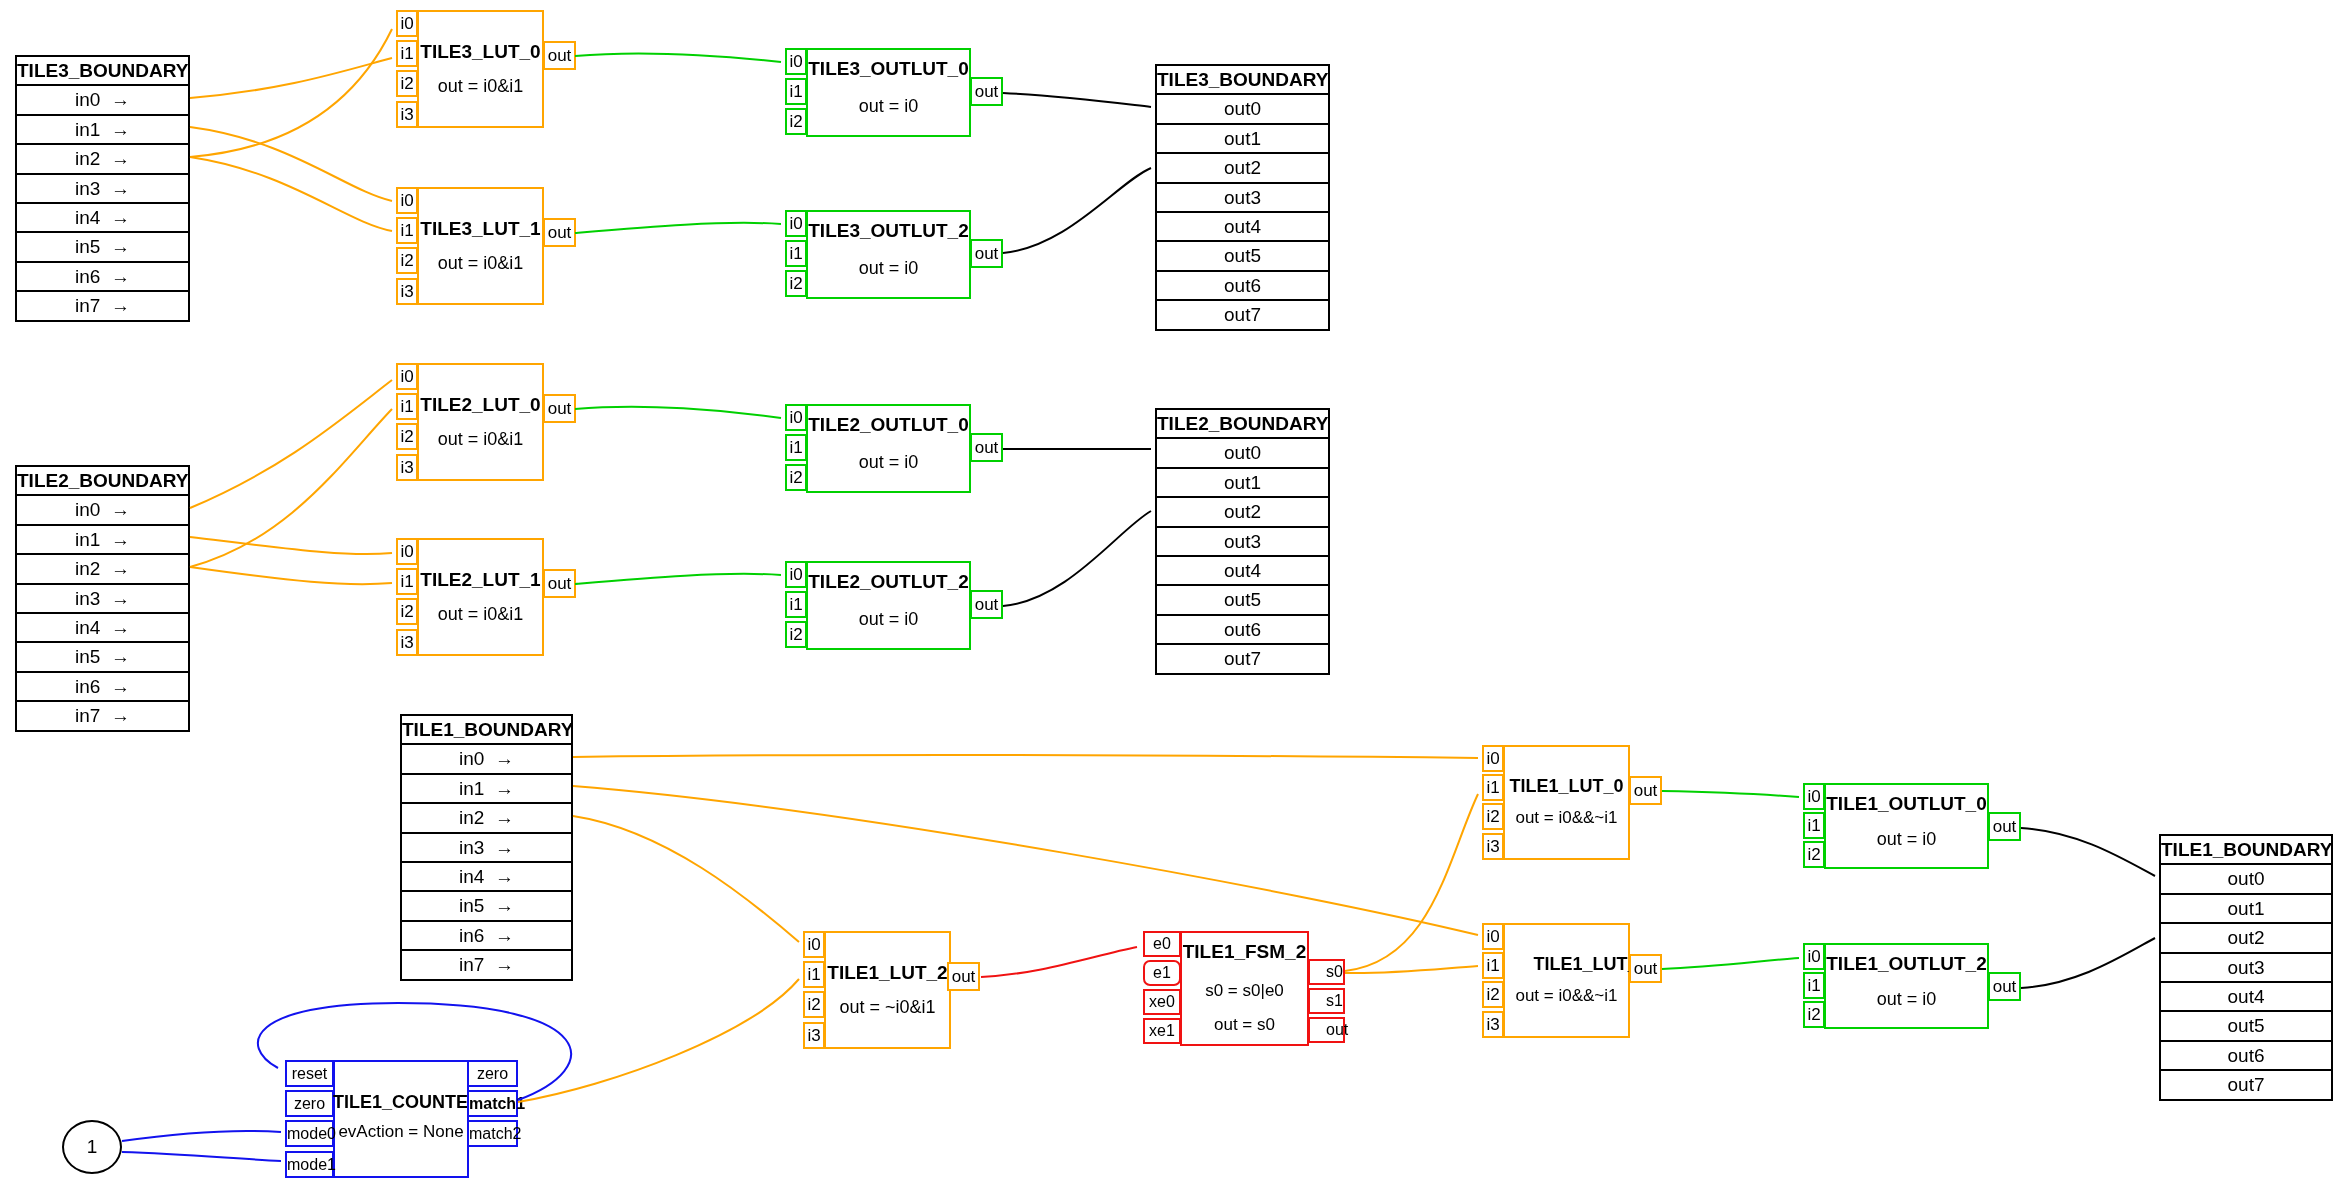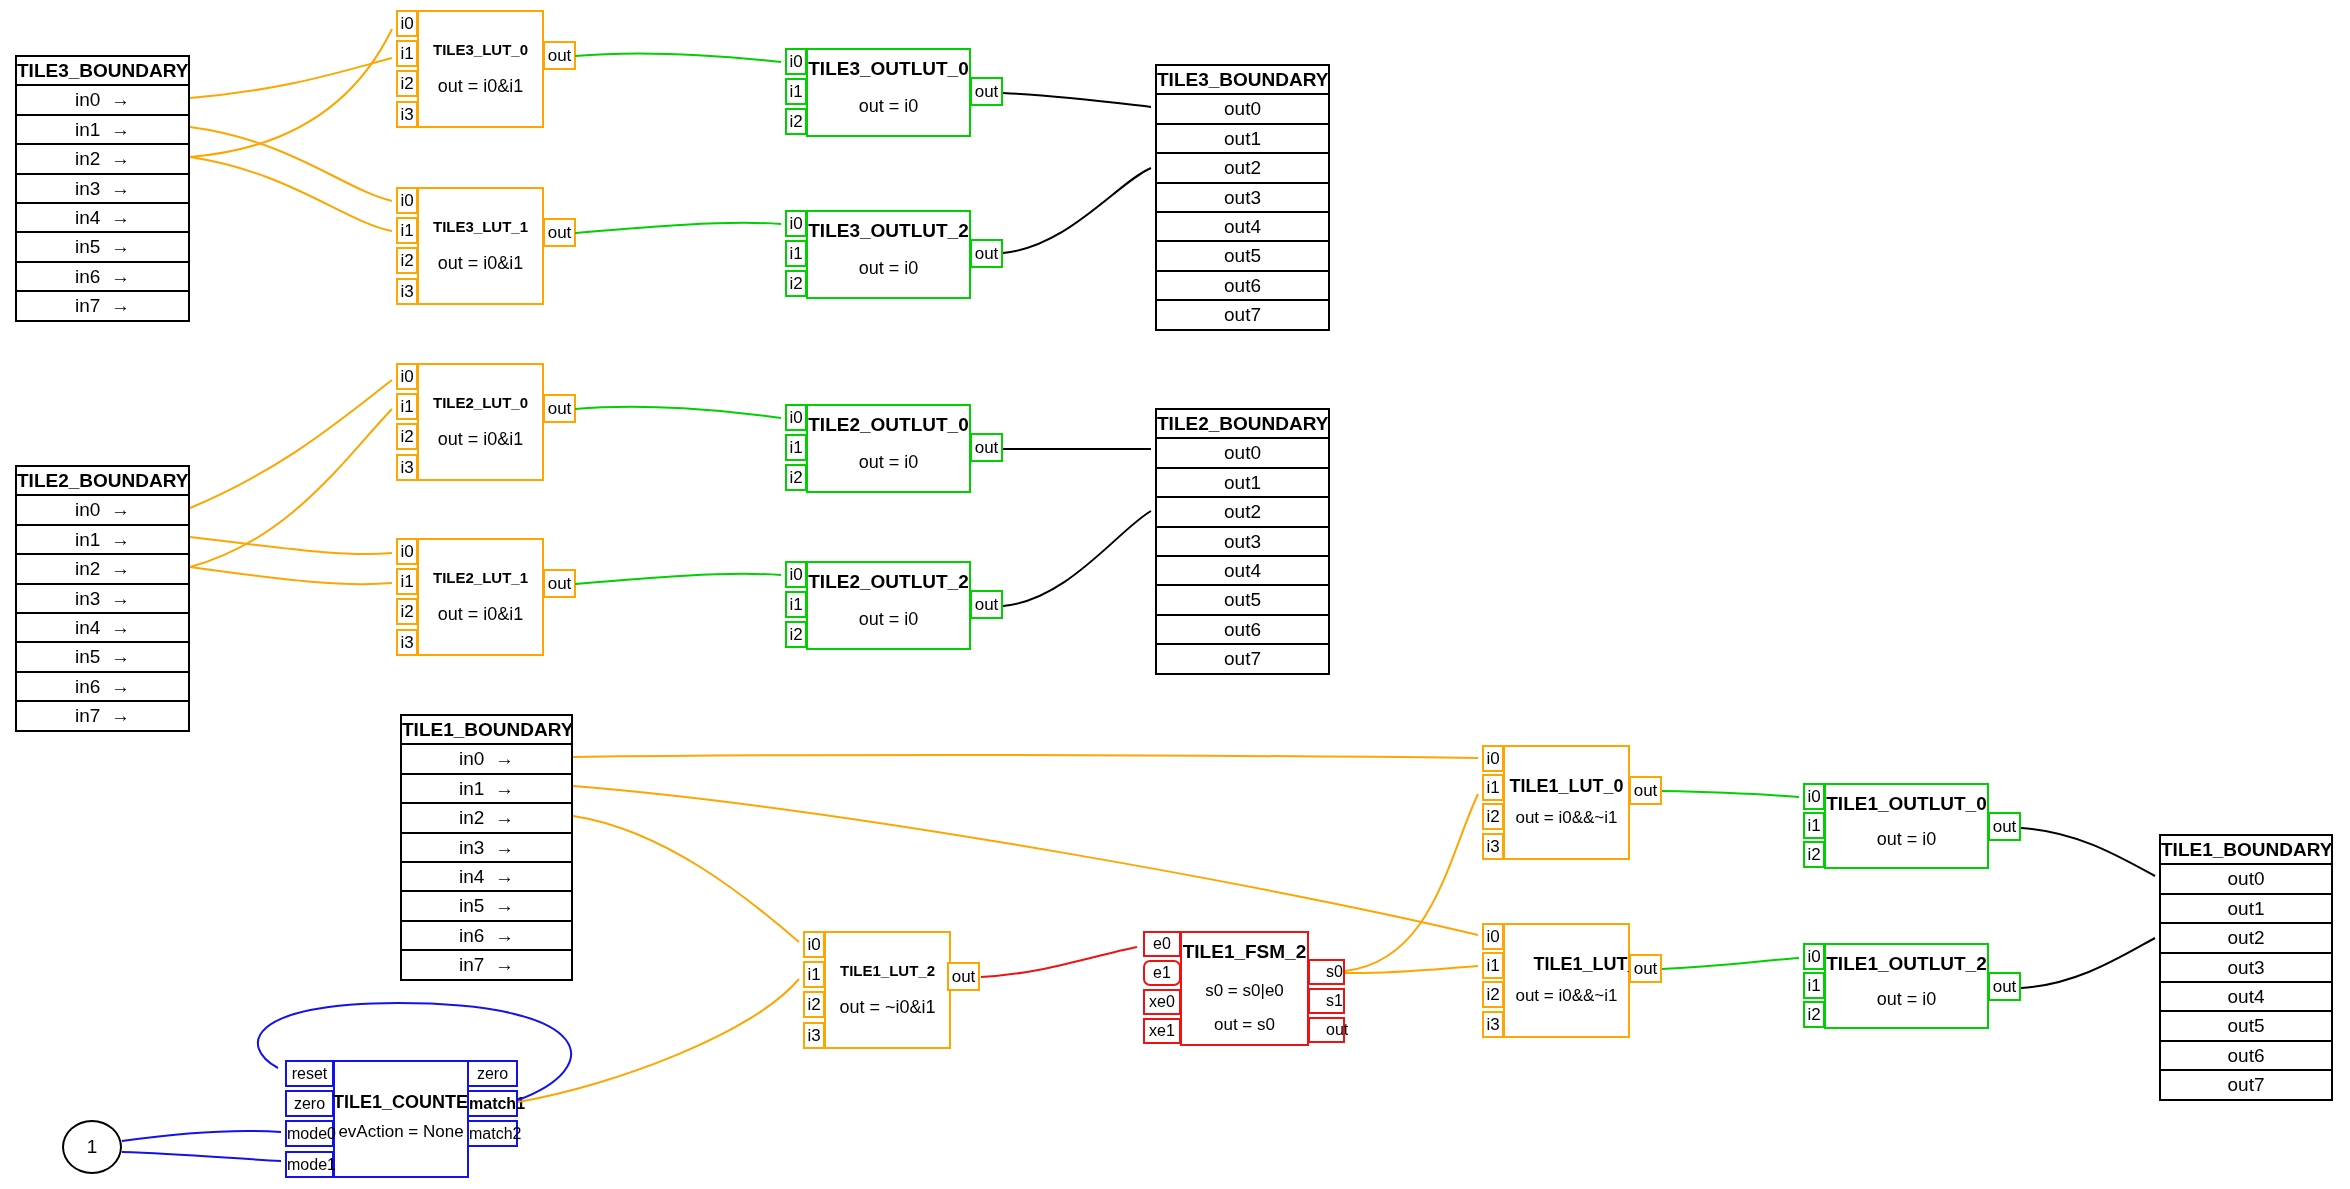--- a/index.html
+++ b/index.html
@@ -14,21 +14,21 @@
     text-align:left;font-weight:bold;font-size:19px;white-space:pre;}
   .bnd .br{height:27.4px;line-height:27.4px;border-bottom:2px solid var(--k);
     text-align:center;font-size:19px;white-space:pre;}
   .bnd .br:last-child{border-bottom:none;}
   
   .pc,.oc{position:absolute;box-sizing:border-box;background:#fff;text-align:center;}
   
   .lut{position:absolute;width:180px;height:118px;}
   .lut .pc{left:0;width:22px;height:27px;border:2px solid var(--o);font-size:17px;line-height:23px;}
   .lut .bd{position:absolute;left:21px;width:127px;top:0;height:118px;border:2px solid var(--o);box-sizing:border-box;}
-  .lut .ti{position:absolute;left:21px;width:127px;top:31px;text-align:center;font-weight:bold;font-size:15px;}
+  .lut .ti{position:absolute;left:21px;width:127px;top:31px;text-align:center;font-weight:bold;font-size:19px;}
   .lut .ex{position:absolute;left:21px;width:127px;top:66px;text-align:center;font-size:18px;}
   .lut .ob{position:absolute;left:147px;width:33px;top:31px;height:29px;border:2px solid var(--o);
     box-sizing:border-box;background:#fff;text-align:center;font-size:17px;line-height:25px;}
   
   .olt{position:absolute;width:218px;height:89px;}
   .olt .pc{left:0;width:22px;height:27px;border:2px solid var(--g);font-size:17px;line-height:23px;}
   .olt .bd{position:absolute;left:21px;width:165px;top:0;height:89px;border:2px solid var(--g);box-sizing:border-box;}
   .olt .ti{position:absolute;left:21px;width:165px;top:10px;text-align:center;font-weight:bold;font-size:19px;}
   .olt .ex{position:absolute;left:21px;width:165px;top:48px;text-align:center;font-size:18px;}
   .olt .ob{position:absolute;left:185px;width:33px;top:29px;height:29px;border:2px solid var(--g);

